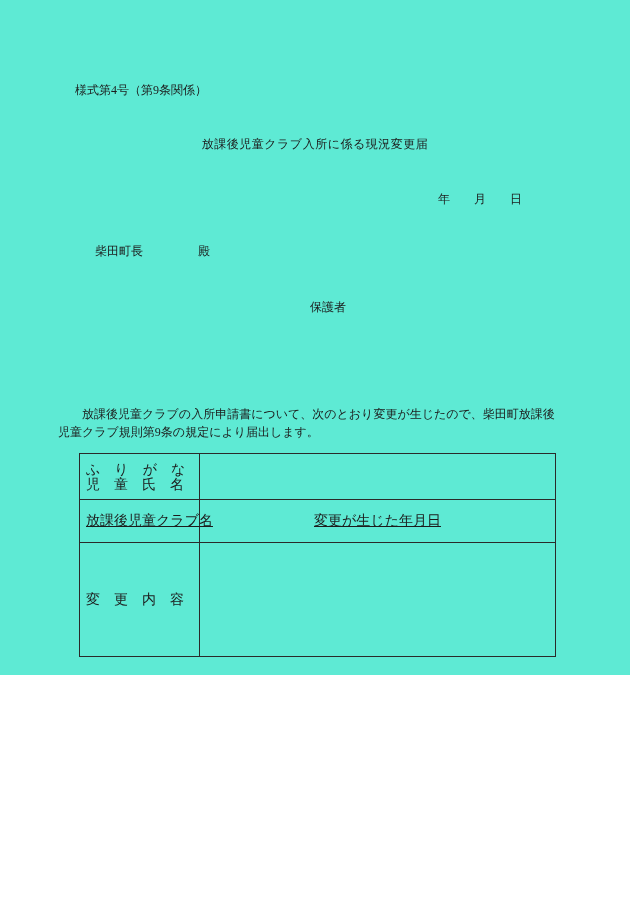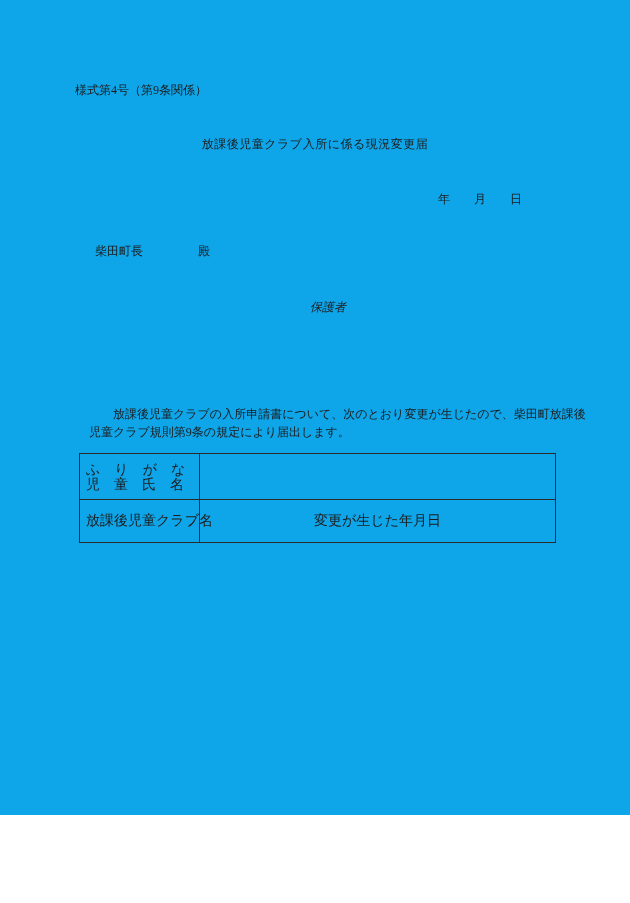--- a/index.html
+++ b/index.html
@@ -1,20 +1,20 @@
 <!DOCTYPE html>
 <html lang="ja"><head>
 <meta charset="utf-8">
 <style>
   html, body { margin: 0; padding: 0; background: #ffffff; }
   .page {
     position: relative;
     width: 630px;
-    height: 815px;
-    background: #0ea5e9;
+    height: 675px;
+    background: #5eead4;
     font-family: "Liberation Serif", "DejaVu Serif", serif;
     color: #1c1c1c;
     font-size: 12px;
     overflow: hidden;
   }
 
   .form-number {
     position: absolute;
     left: 75px;
     top: 82px;
@@ -46,38 +46,37 @@
   }
   .addressee .honorific { display: inline-block; margin-left: 55px; }
 
   .guardian {
     position: absolute;
     left: 310px;
     top: 295px;
     display: flex;
     align-items: flex-start;
   }
-  .guardian-title { line-height: 24px; margin-right: 0; white-space: nowrap; font-style: italic; }
+  .guardian-title { line-height: 24px; margin-right: 0; white-space: nowrap; }
   .g-fields { display: block; }
   .g-row {
     width: 168px;
     height: 24px;
     line-height: 24px;
     border-bottom: 1px solid #2a2a2a;
     white-space: nowrap;
   }
   .g-row .parens { display: inline-block; margin-left: 39px; }
 
   .body-text {
     position: absolute;
     left: 58px;
     top: 405px;
     width: 510px;
     line-height: 18px;
-    margin-left: 31px;
   }
   .body-text .line { white-space: nowrap; }
   .body-text .line1 { text-indent: 12px; }
 
   .change-table {
     position: absolute;
     left: 79px;
     top: 453px;
     width: 474px;
     border-collapse: collapse;
@@ -85,21 +84,21 @@
   }
   .change-table td {
     border: 1px solid #2a2a2a;
     padding: 0;
     vertical-align: middle;
     font-size: 14px;
   }
   .col-label { width: 119px; }
   .col-value { width: 355px; }
   .row-furigana td { height: 45px; }
-  .row-club td { height: 42px; }
+  .row-club td { height: 42px; text-decoration: underline; }
   .row-details td { height: 113px; }
   .row-date td { height: 48px; }
 
   .jlabel {
     width: 98px;
     margin-left: 6px;
     text-align: justify;
     text-align-last: justify;
     line-height: 15px;
     white-space: nowrap;
@@ -145,16 +144,22 @@
         <div class="jlabel">児　童　氏　名</div>
       </td>
       <td class="col-value"></td>
     </tr>
     <tr class="row-club">
       <td class="col-label">
         <div class="plabel">放課後児童クラブ名</div>
       </td>
       <td class="col-value cell-center">変更が生じた年月日</td>
     </tr>
+    <tr class="row-details">
+      <td class="col-label">
+        <div class="jlabel">変　更　内　容</div>
+      </td>
+      <td class="col-value"></td>
+    </tr>
   </tbody>
     </table>
 
 </div>
 
 </body></html>

